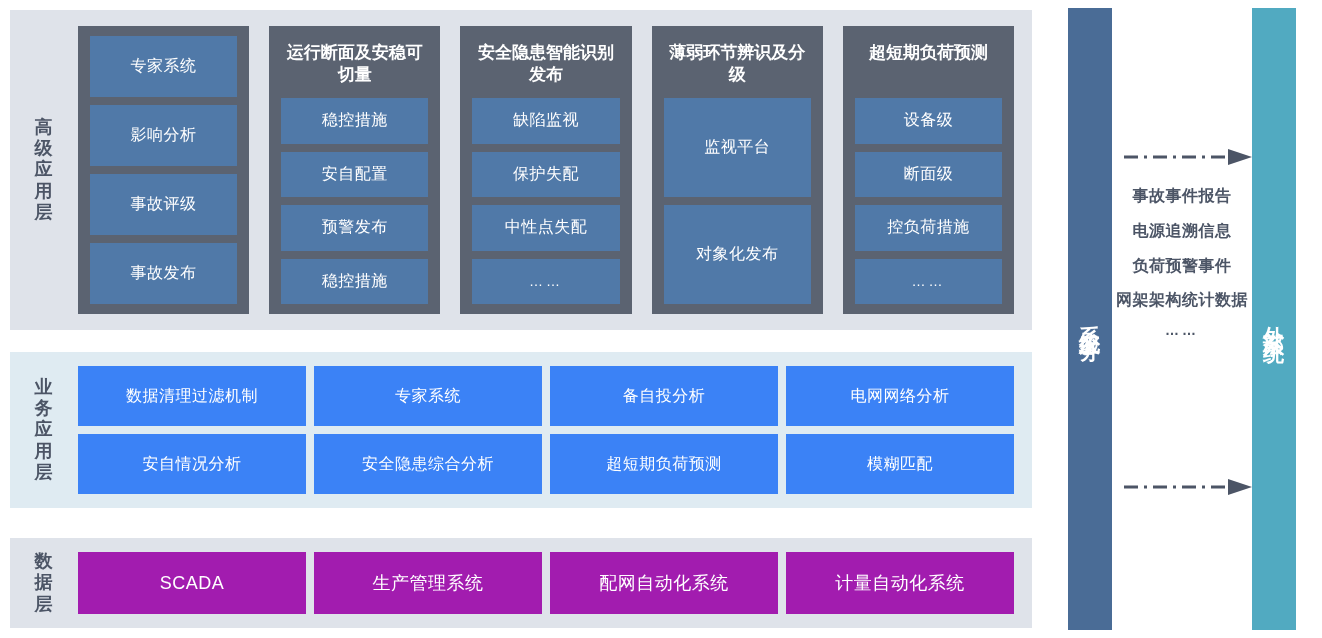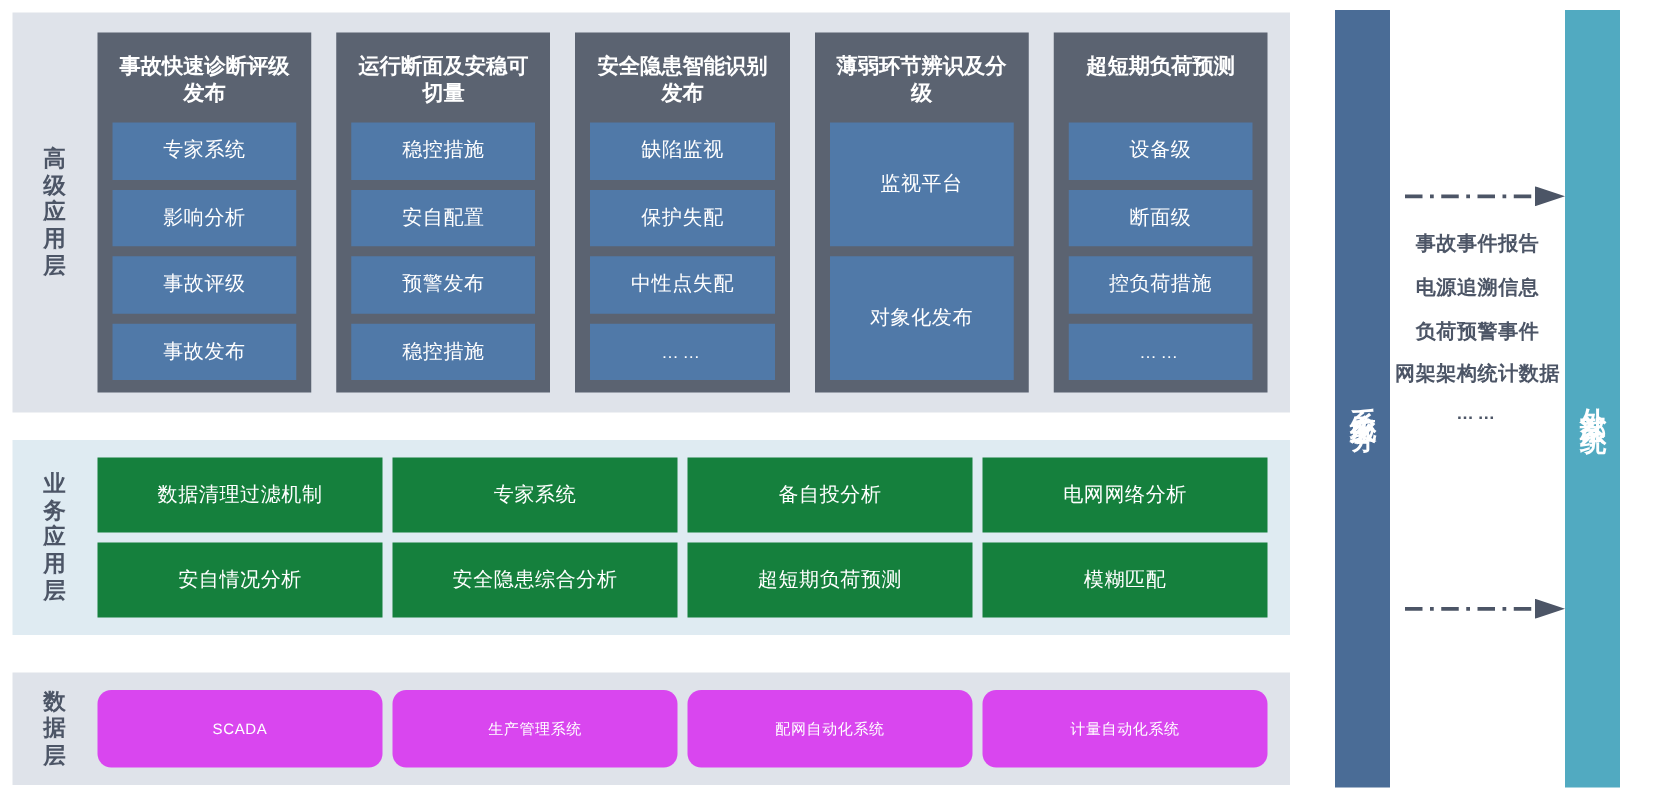--- a/index.html
+++ b/index.html
@@ -46,35 +46,35 @@
   }
   .adv-item.dots{letter-spacing:3px;font-size:14px;}
 
   
   #layer-business{left:10px;top:352px;width:1022px;height:156px;background:#dfebf2;}
   #layer-business .layer-body{
     display:grid;grid-template-columns:repeat(4,1fr);grid-template-rows:repeat(2,1fr);
     gap:8px;padding:14px 18px 14px 0;box-sizing:border-box;
   }
   .biz-item{
-    background:#15803d;color:#ffffff;
+    background:#3b82f6;color:#ffffff;
     display:flex;align-items:center;justify-content:center;
     font-size:16px;letter-spacing:.5px;
   }
 
   
   #layer-data{left:10px;top:538px;width:1022px;height:90px;background:#dfe3ea;}
   #layer-data .layer-body{
     display:grid;grid-template-columns:repeat(4,1fr);
     gap:8px;padding:14px 18px 14px 0;box-sizing:border-box;
   }
   .data-item{
-    background:#d946ef;color:#ffffff;
-    display:flex;align-items:center;justify-content:center;
-    font-size:12px;letter-spacing:.5px;border-radius:11px;
+    background:#a21caf;color:#ffffff;
+    display:flex;align-items:center;justify-content:center;
+    font-size:18px;letter-spacing:.5px;
   }
 
   
   .vbar{
     position:absolute;top:8px;height:622px;
     display:flex;align-items:center;justify-content:center;
   }
   .vbar-text{
     color:#ffffff;font-weight:bold;font-size:21px;
     writing-mode:vertical-rl;text-orientation:upright;
@@ -110,21 +110,20 @@
           <div>高</div>
           <div>级</div>
           <div>应</div>
           <div>用</div>
           <div>层</div>
         </span>
     </div>
     <div class="layer-body">
 
       <div class="adv-col">
-        <div class="adv-col-title">事故快速诊断评级发布</div>
         <div class="adv-items">
           <div class="adv-item">专家系统</div>
           <div class="adv-item">影响分析</div>
           <div class="adv-item">事故评级</div>
           <div class="adv-item">事故发布</div>
         </div>
       </div>
 
       <div class="adv-col">
         <div class="adv-col-title">运行断面及安稳可切量</div>

